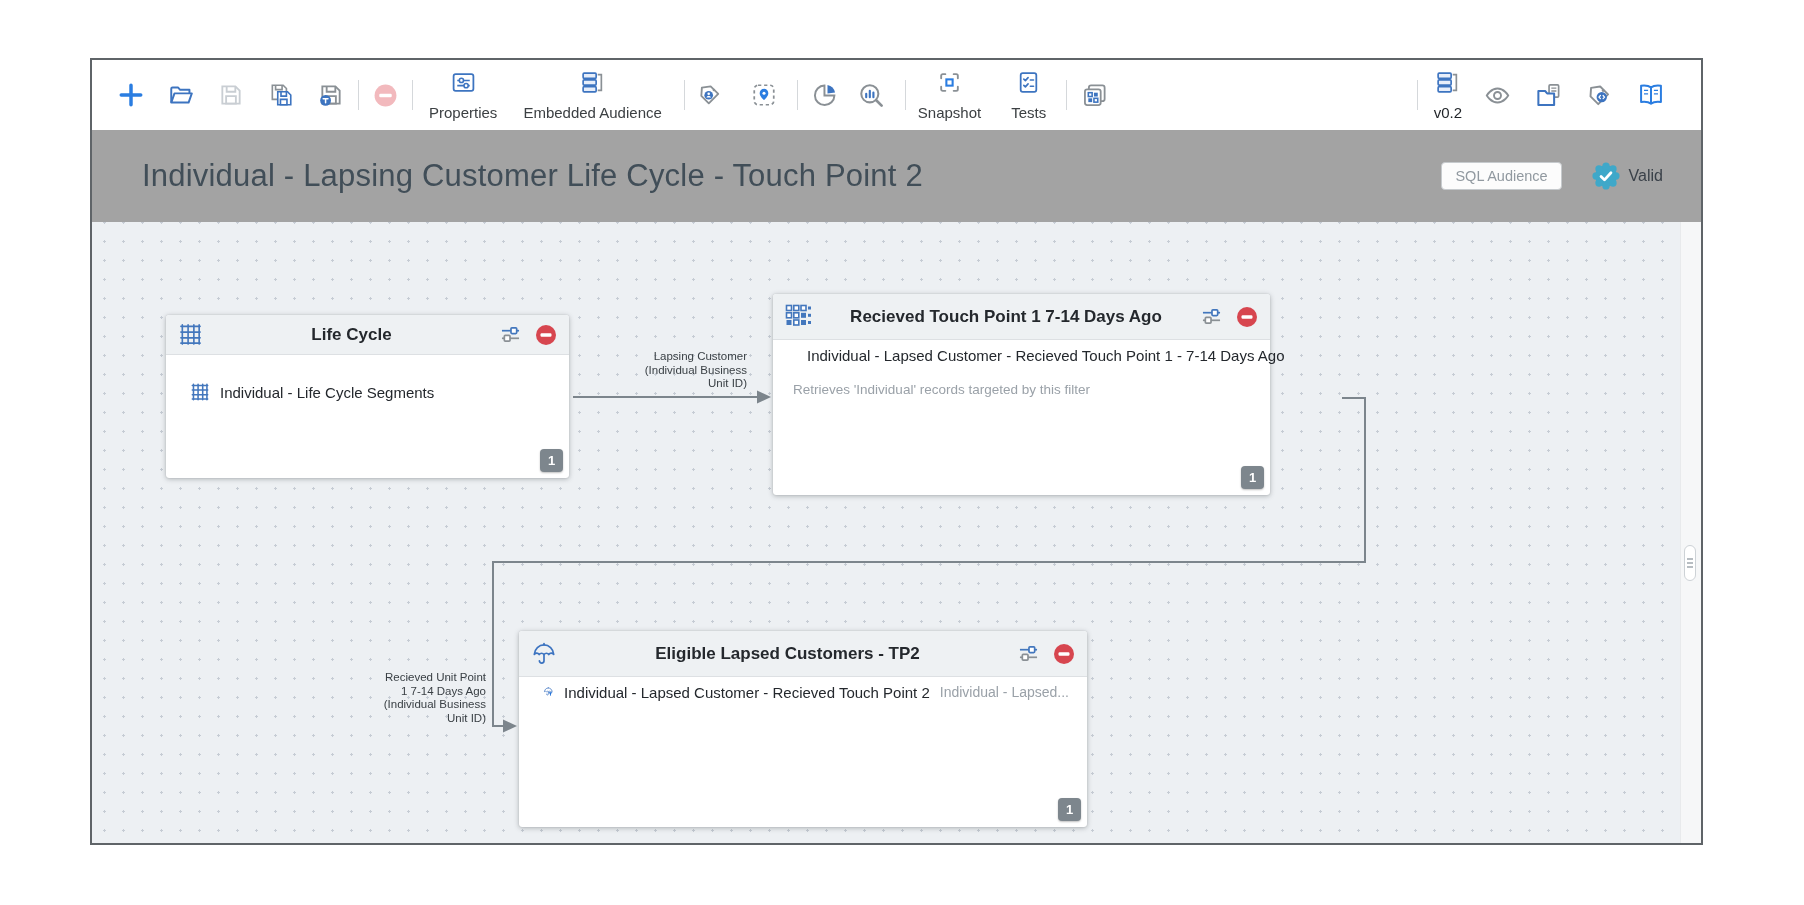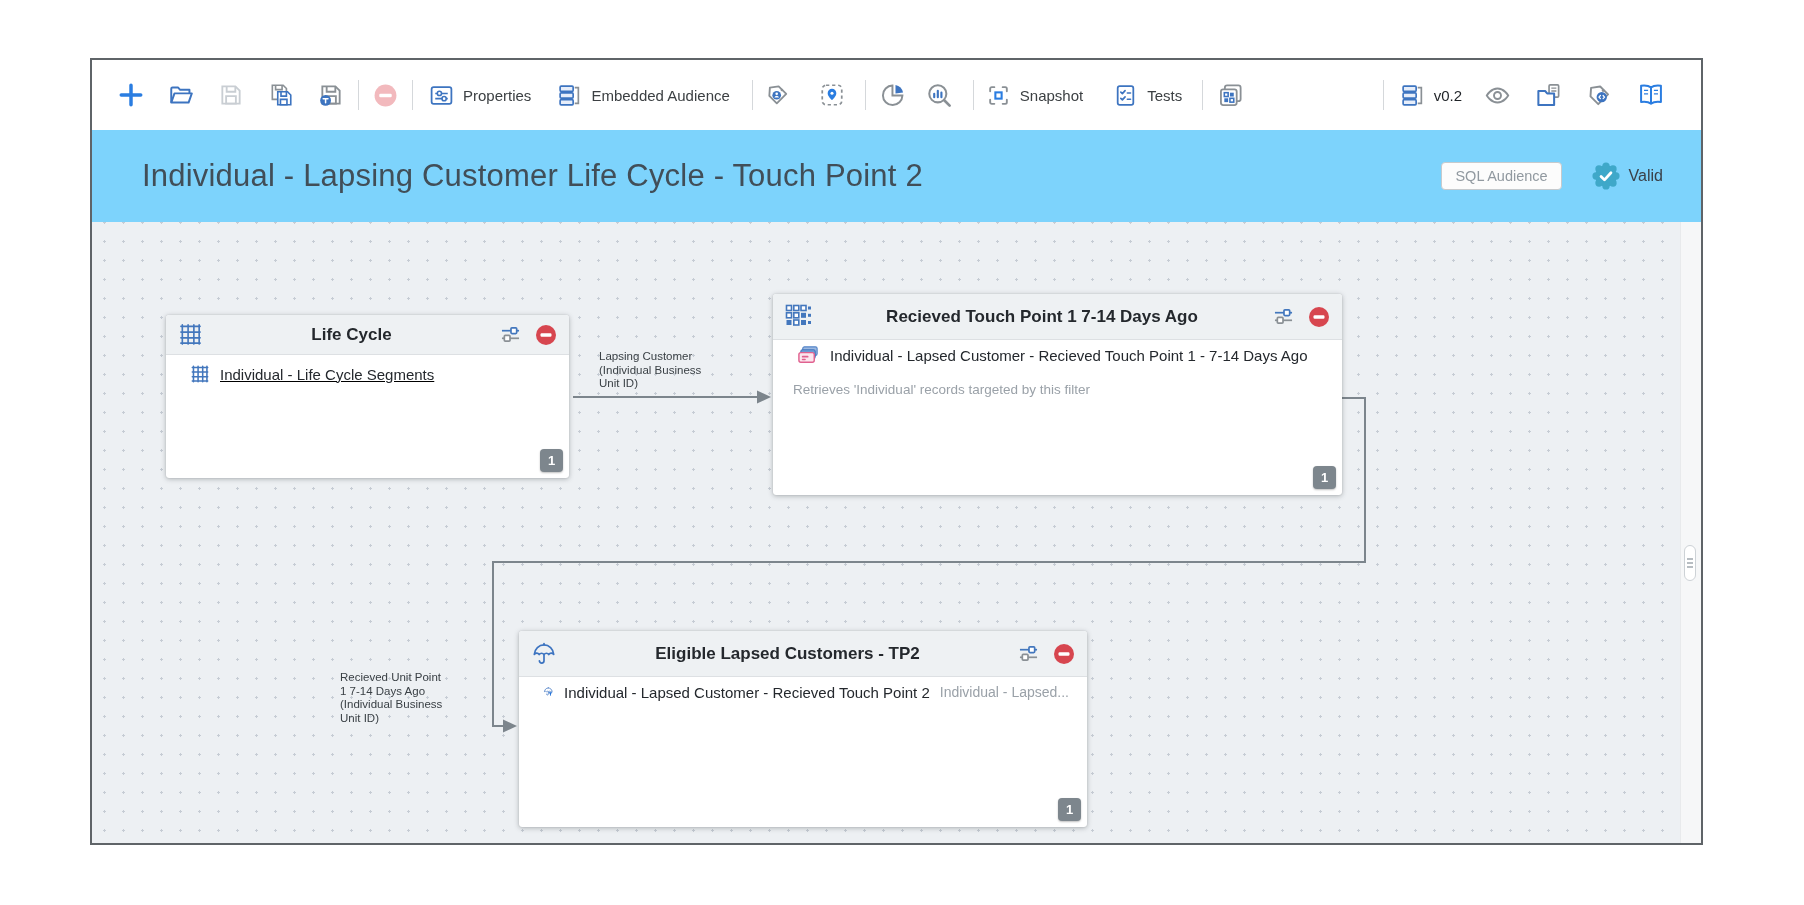--- a/index.html
+++ b/index.html
@@ -1,53 +1,53 @@
 <!DOCTYPE html>
 <html><head>
 <meta charset="utf-8">
 <style>
   html,body{margin:0;padding:0;background:#fff;}
   .screen{position:relative;width:1804px;height:905px;background:#fff;font-family:"Liberation Sans",sans-serif;overflow:hidden;}
   .frame{position:absolute;left:90px;top:58px;width:1613px;height:787px;background:#fff;border:2px solid #5f6468;box-sizing:border-box;}
 
   
   .toolbar{position:absolute;left:0;right:0;top:0;height:70px;display:flex;align-items:center;padding:0 36px 0 26px;box-sizing:border-box;background:#fff;}
-  .tbtn{background:none;border:none;padding:0;display:flex;align-items:center;gap:9px;font-family:"Liberation Sans",sans-serif;font-size:15px;color:#3c4043;cursor:pointer;}
+  .tbtn{background:none;border:none;padding:0;display:flex;align-items:center;gap:9px;font-family:"Liberation Sans",sans-serif;font-size:15px;color:#3c4043;cursor:pointer;flex-direction:column;}
   .tb-div{width:1px;height:30px;background:#d5d8db;flex:0 0 auto;}
   .tb-spacer{flex:1;}
   .ver-text{font-weight:normal;color:#1f2327;font-size:15px;}
 
   
-  .title-row{position:absolute;left:0;right:0;top:70px;height:92px;background:#7dd3fc;display:flex;align-items:center;padding:0 38px 0 50px;box-sizing:border-box;}
+  .title-row{position:absolute;left:0;right:0;top:70px;height:92px;background:#a3a3a3;display:flex;align-items:center;padding:0 38px 0 50px;box-sizing:border-box;}
   .page-title{font-size:31px;font-weight:300;color:#414e58;letter-spacing:.2px;margin:0;white-space:nowrap;}
   .title-right{margin-left:auto;display:flex;align-items:center;gap:30px;}
   .chip{border:1px solid #c6cacd;border-radius:4px;color:#9199a0;font-size:14.5px;padding:5px 13px;background:#fcfcfc;white-space:nowrap;}
   .valid-wrap{display:flex;align-items:center;gap:9px;}
   .valid-text{font-size:16px;color:#3a4149;}
 
   
   .canvas{position:absolute;left:0;right:0;top:162px;bottom:0;background-color:#edf0f3;
     background-image:radial-gradient(circle,#c6ccd4 1.1px,transparent 1.4px);
     background-size:19px 19px;background-position:3px 10px;overflow:hidden;}
   .wires{position:absolute;left:0;top:0;pointer-events:none;}
 
   .node{position:absolute;background:#fff;border-radius:3px;box-shadow:0 1px 5px rgba(50,55,60,.35),0 0 1px rgba(50,55,60,.25);}
   .node-header{display:flex;align-items:center;background:#eef1f3;border-bottom:1px solid #dde0e3;border-radius:3px 3px 0 0;padding:0 12px;gap:10px;box-sizing:border-box;}
   .h40{height:40px;} .h46{height:46px;}
   .nh-title{flex:1;text-align:center;font-weight:bold;font-size:17px;color:#24282d;white-space:nowrap;}
   .nh-actions{display:flex;align-items:center;gap:14px;}
   .nh-actions span{display:flex;}
   .node-body{box-sizing:border-box;}
-  .pt22{padding-top:4px;text-decoration:underline;} .pt28{}
+  .pt22{padding-top:22px;} .pt28{}
   .node-row{display:flex;align-items:center;gap:10px;padding:0 18px 0 24px;font-size:15px;color:#24282d;height:30px;white-space:nowrap;}
   .row-secondary{margin-left:auto;color:#9aa1a8;font-size:14px;}
   .node-subtitle{padding:12px 16px 0 20px;color:#9aa1a8;font-size:13.5px;}
   .count-badge{position:absolute;right:6px;bottom:6px;width:23px;height:23px;background:#7d868d;border-radius:4px;color:#fff;font-weight:bold;font-size:13px;display:flex;align-items:center;justify-content:center;box-shadow:0 1px 2px rgba(0,0,0,.25);}
 
-  .conn-label{position:absolute;font-size:11.5px;line-height:13.5px;color:#3a4045;text-align:left;}
+  .conn-label{position:absolute;font-size:11.5px;line-height:13.5px;color:#3a4045;text-align:right;}
 
   .vscroll{position:absolute;top:0;bottom:0;right:0;width:20px;background:#f6f7f8;border-left:1px solid #e8eaec;}
   .vthumb{position:absolute;top:323px;left:3px;width:12px;height:36px;background:#fff;border:1px solid #cdd2d6;border-radius:7px;box-sizing:border-box;}
   .vthumb::after{content:"";position:absolute;left:2px;right:2px;top:16px;height:1.5px;background:#b7bdc2;box-shadow:0 4px 0 #b7bdc2,0 -4px 0 #b7bdc2;}
 </style>
 </head>
 <body>
 
 <div class="screen">
   <div class="frame">
@@ -305,21 +305,21 @@
             <svg width="20" height="20" viewBox="0 0 26 26" fill="none" stroke="#4377bd" stroke-width="2" stroke-linecap="round">
                 <path d="M3 4.5h20M3 10.5h20M3 16.5h20M3 22h20"></path>
                 <path d="M4.5 3v20M10.5 3v20M16.5 3v20M22 3v20"></path>
               </svg>
             <span>Individual - Life Cycle Segments</span>
           </div>
         </div>
         <span class="count-badge">1</span>
       </div>
 
-      <div class="node" style="left:681px;top:72px;width:569px;height:201px">
+      <div class="node" style="left:681px;top:72px;width:497px;height:201px">
         <div class="node-header h46">
           <svg width="26" height="26" viewBox="0 0 26 26">
               <g fill="#fff" stroke="#4377bd" stroke-width="1.6">
                 <rect x="1.5" y="1.5" width="5" height="5"></rect>
                 <rect x="8.8" y="1.5" width="5" height="5"></rect>
                 <rect x="16" y="1.5" width="5" height="5"></rect>
                 <rect x="1.5" y="8.8" width="5" height="5"></rect>
                 <rect x="8.8" y="8.8" width="5" height="5"></rect>
                 <rect x="8.8" y="16" width="5" height="5"></rect>
               </g>

